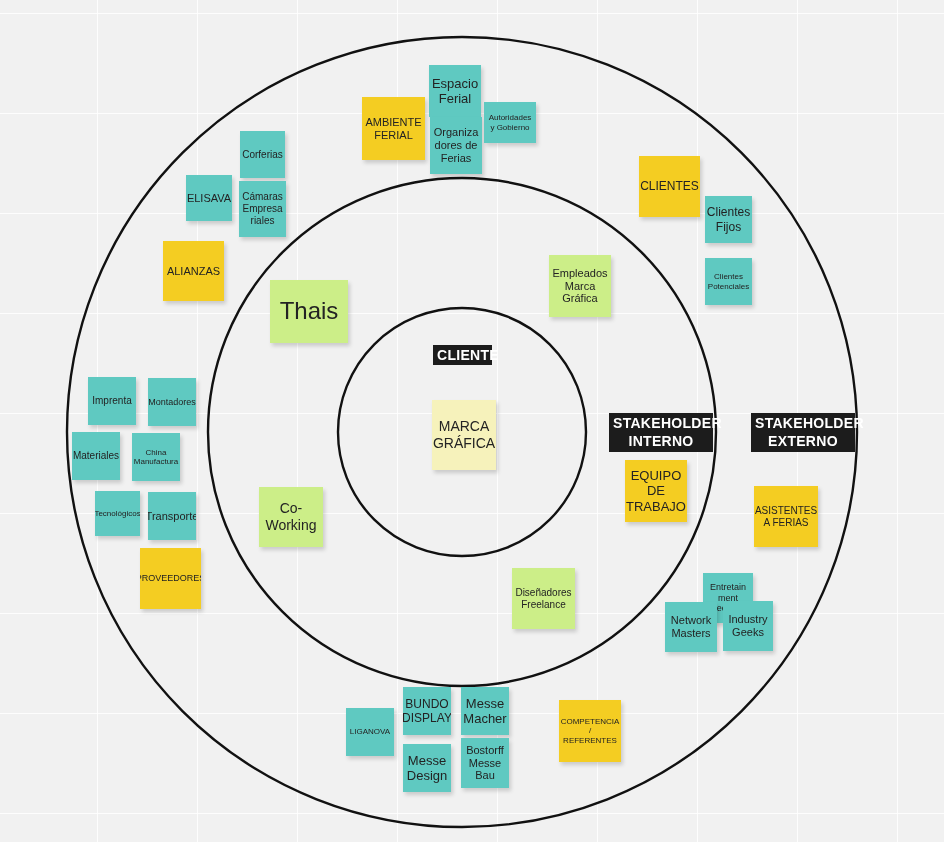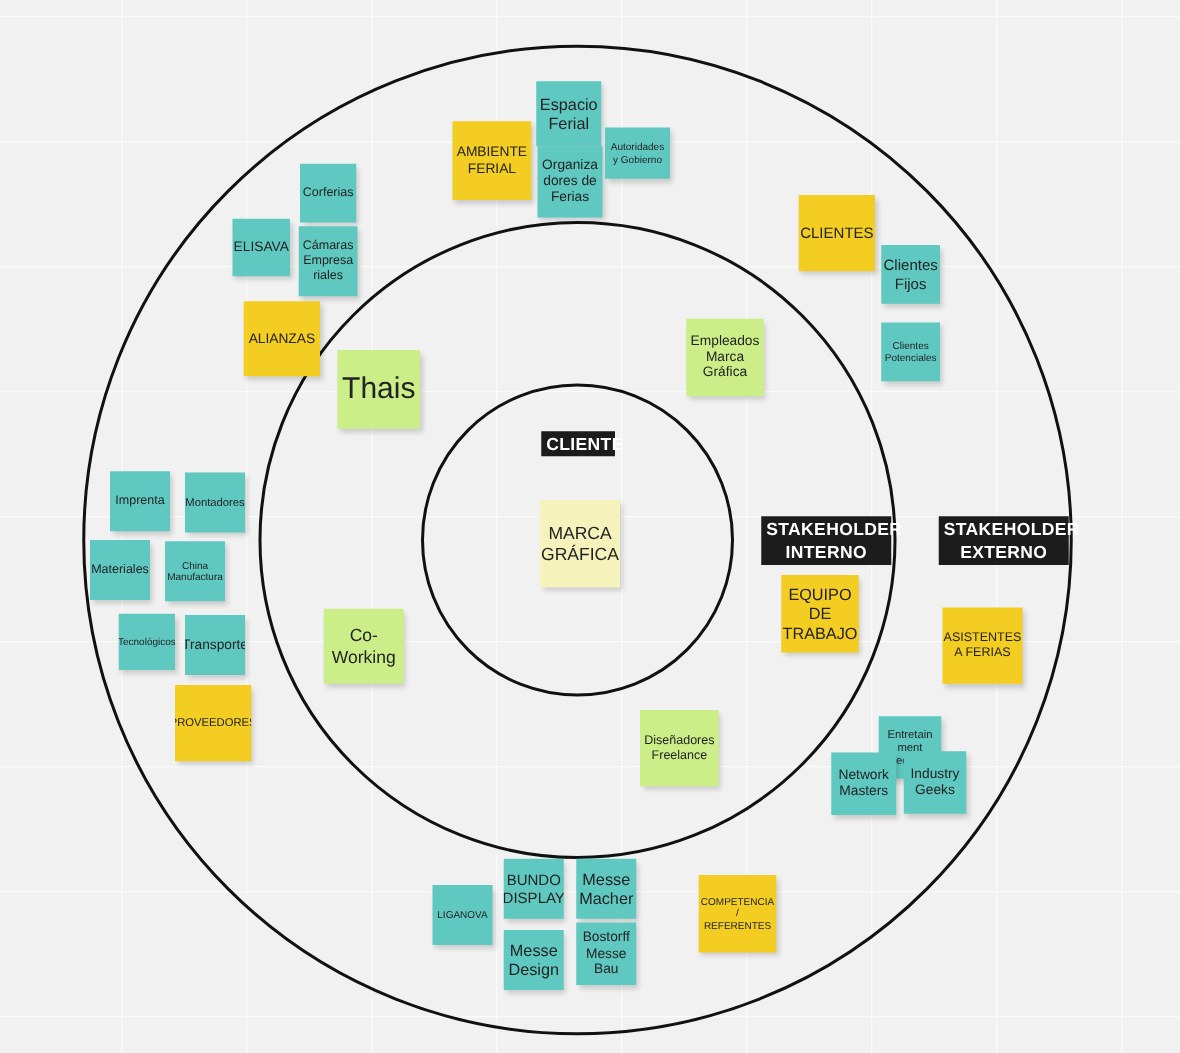--- a/index.html
+++ b/index.html
@@ -84,22 +84,22 @@
       <div class="note teal" style="left: 430px; top: 117px; width: 52px; height: 57px; font-size: 11px;">Organiza
 dores de
 Ferias</div>
       <div class="note teal" style="left: 484px; top: 102px; width: 52px; height: 41px; font-size: 8px;">Autoridades
 y Gobierno</div>
       <div class="note teal" style="left: 240px; top: 131px; width: 45px; height: 47px; font-size: 10px;">Corferias</div>
       <div class="note teal" style="left: 186px; top: 175px; width: 46px; height: 46px; font-size: 11px;">ELISAVA</div>
       <div class="note teal" style="left: 239px; top: 181px; width: 47px; height: 56px; font-size: 10px;">Cámaras
 Empresa
 riales</div>
-      <div class="note yellow" style="left: 163px; top: 241px; width: 61px; height: 60px; font-size: 11px; margin-left: 32px;">ALIANZAS</div>
-      <div class="note green" style="left: 270px; top: 280px; width: 66px; height: 63px; font-size: 24px;">Thais</div>
+      <div class="note yellow" style="left: 163px; top: 241px; width: 61px; height: 60px; font-size: 11px;">ALIANZAS</div>
+      <div class="note green" style="left: 270px; top: 280px; width: 78px; height: 63px; font-size: 24px;">Thais</div>
       <div class="note yellow" style="left: 639px; top: 156px; width: 61px; height: 61px; font-size: 12px;">CLIENTES</div>
       <div class="note teal" style="left: 705px; top: 196px; width: 47px; height: 47px; font-size: 12px;">Clientes
 Fijos</div>
       <div class="note teal" style="left: 705px; top: 258px; width: 47px; height: 47px; font-size: 8px;">Clientes
 Potenciales</div>
       <div class="note green" style="left: 549px; top: 255px; width: 62px; height: 62px; font-size: 11px;">Empleados
 Marca
 Gráfica</div>
       <div class="note teal" style="left: 88px; top: 377px; width: 48px; height: 48px; font-size: 10px;">Imprenta</div>
       <div class="note teal" style="left: 148px; top: 378px; width: 48px; height: 48px; font-size: 9px;">Montadores</div>

